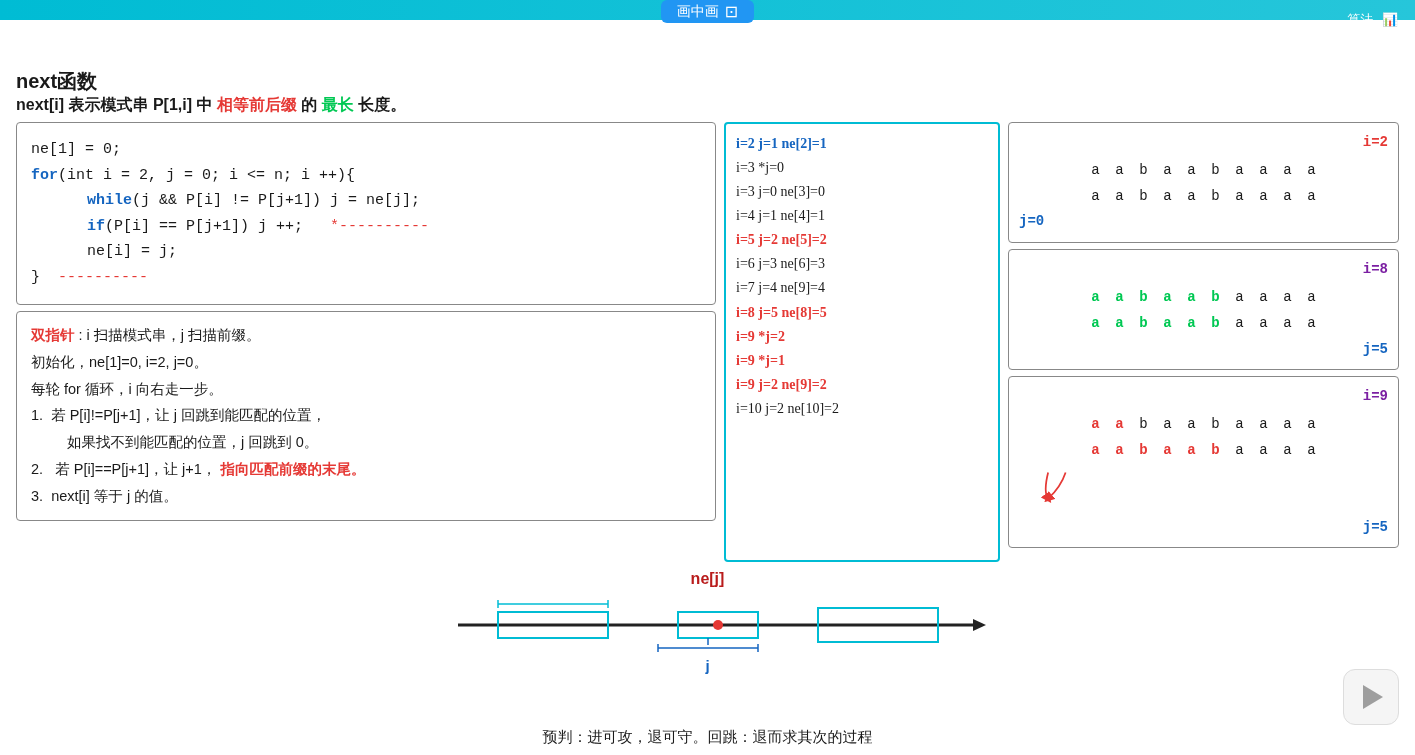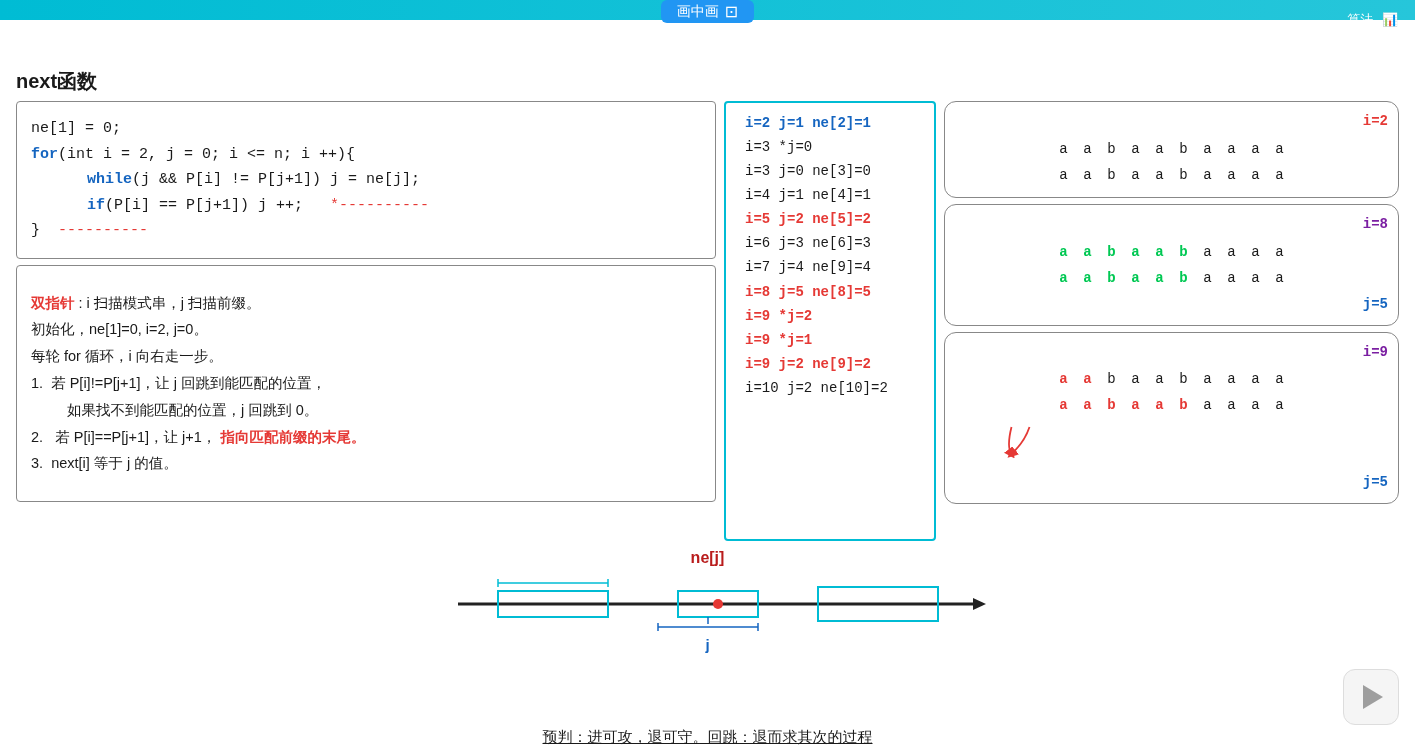--- a/index.html
+++ b/index.html
@@ -96,57 +96,57 @@
       line-height: 1.7;
     }
     .code-blue { color: #1565c0; font-weight: bold; }
     .code-black { color: #1a1a1a; }
     .code-red { color: #e53935; }
 
     
     .desc-block {
       border: 1.5px solid #888;
       border-radius: 4px;
-      padding: 24px 14px;
+      padding: 10px 14px;
       background: #fff;
       font-size: 14.5px;
       line-height: 1.85;
       color: #1a1a1a;
     }
     .desc-block .red { color: #e53935; font-weight: bold; }
     .desc-block .red-highlight { color: #e53935; font-weight: bold; }
 
     
     .mid-col {
-      width: 212px;
+      width: 276px;
       border: 2px solid #00bcd4;
       border-radius: 4px;
-      padding: 8px 19px;
+      padding: 8px 10px;
       background: #fff;
-      font-family: Liberation Mono, monospace;
+      font-family: Liberation Serif, serif;
       font-size: 14px;
       line-height: 1.72;
       color: #1a1a1a;
       overflow: hidden;
     }
     .mid-row { display: block; }
     .mid-row.blue { color: #1565c0; font-weight: bold; }
     .mid-row.red { color: #e53935; font-weight: bold; }
 
     
     .right-col {
       flex: 1;
       display: flex;
       flex-direction: column;
       gap: 6px;
     }
 
     .right-panel {
       border: 1.5px solid #888;
-      border-radius: 12px;
+      border-radius: 4px;
       padding: 8px 10px;
       background: #fff;
       font-family: "Consolas", "Courier New", monospace;
       font-size: 14px;
       line-height: 1.7;
     }
 
     .panel-title {
       text-align: right;
       font-weight: bold;
@@ -189,21 +189,20 @@
     }
 
     .bottom-text {
       position: absolute;
       bottom: 8px;
       left: 0;
       right: 0;
       text-align: center;
       font-size: 15px;
       color: #1a1a1a;
-      text-decoration: underline;
     }
 
     
     .play-btn {
       position: absolute;
       bottom: 30px;
       right: 16px;
       width: 56px;
       height: 56px;
       background: #f5f5f5;
@@ -239,38 +238,48 @@
   <div class="top-bar-right">
     <span>算法</span>
     <span style="margin-left:6px;">📊</span>
   </div>
 </div>
 
 <div class="main-content">
 
   <div class="title-area">
     <div class="title-line1">next函数</div>
+    <div class="title-line2">
+      <span>next[i] 表示模式串 P[1,i] 中</span>
+      <span class="red">相等前后缀</span>
+      <span>的</span>
+      <span class="highlight-green">最长</span>
+      <span>长度。</span>
+    </div>
   </div>
 
   <div class="three-col">
 
     <div class="left-col">
 
       <div class="code-block">
         <div>
           <span class="code-black">ne[1] = 0;</span>
         </div>
         <div>
           <span class="code-blue">for</span><span class="code-black">(</span><span class="code-black" style="color:#1a1a1a;">int</span><span class="code-black"> i = 2, j = 0; i &lt;= n; i ++){</span>
         </div>
         <div style="padding-left:20px;">
           <span class="code-blue">&nbsp;&nbsp;&nbsp;&nbsp;while</span><span class="code-black">(j &amp;&amp; P[i] != P[j+1]) j = ne[j];</span>
         </div>
         <div style="padding-left:20px;">
           <span class="code-blue">&nbsp;&nbsp;&nbsp;&nbsp;if</span><span class="code-black">(P[i] == P[j+1]) j ++;  </span><span class="code-red">&nbsp;&nbsp;*----------</span>
+        </div>
+        <div style="padding-left:20px;">
+          <span class="code-black">&nbsp;&nbsp;&nbsp;&nbsp;ne[i] = j;</span>
         </div>
         <div>
           <span class="code-black">}</span><span class="code-red">&nbsp;&nbsp;----------</span>
         </div>
       </div>
 
       <div class="desc-block">
         <div>
           <span class="red">双指针</span>
           <span>: i 扫描模式串，j 扫描前缀。</span>
@@ -330,20 +339,21 @@
             <span class="char">a</span>
             <span class="char">b</span>
             <span class="char">a</span>
             <span class="char">a</span>
             <span class="char">b</span>
             <span class="char">a</span>
             <span class="char">a</span>
             <span class="char">a</span>
             <span class="char">a</span>
           </div>
+        <div class="j-label" style="margin-top:2px;">j=0</div>
       </div>
 
       <div class="right-panel">
         <div class="panel-title" style="color:#7b1fa2;">i=8</div>
         <div class="char-row" id="p2r1">
             <span class="char green">a</span>
             <span class="char green">a</span>
             <span class="char green">b</span>
             <span class="char green">a</span>
             <span class="char green">a</span>

